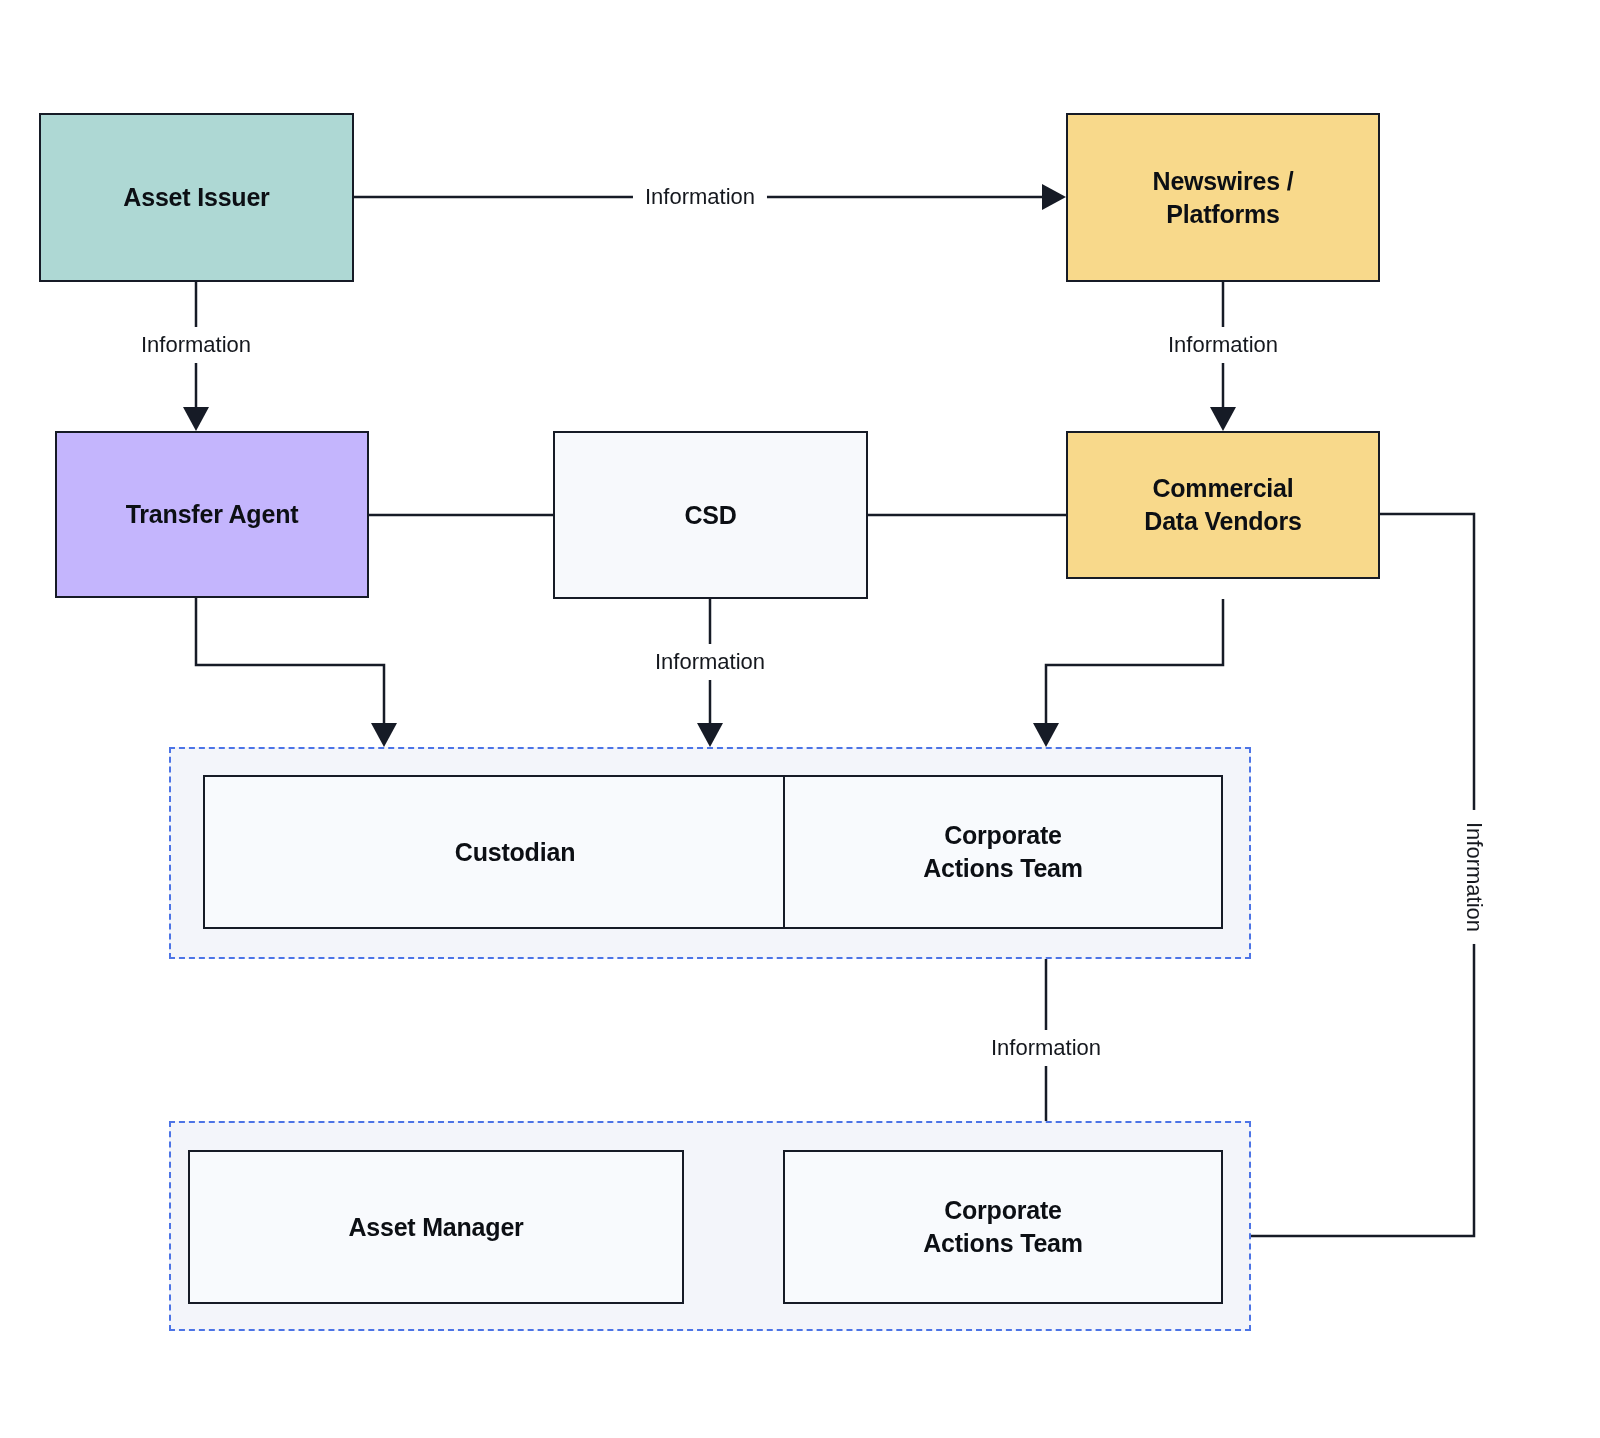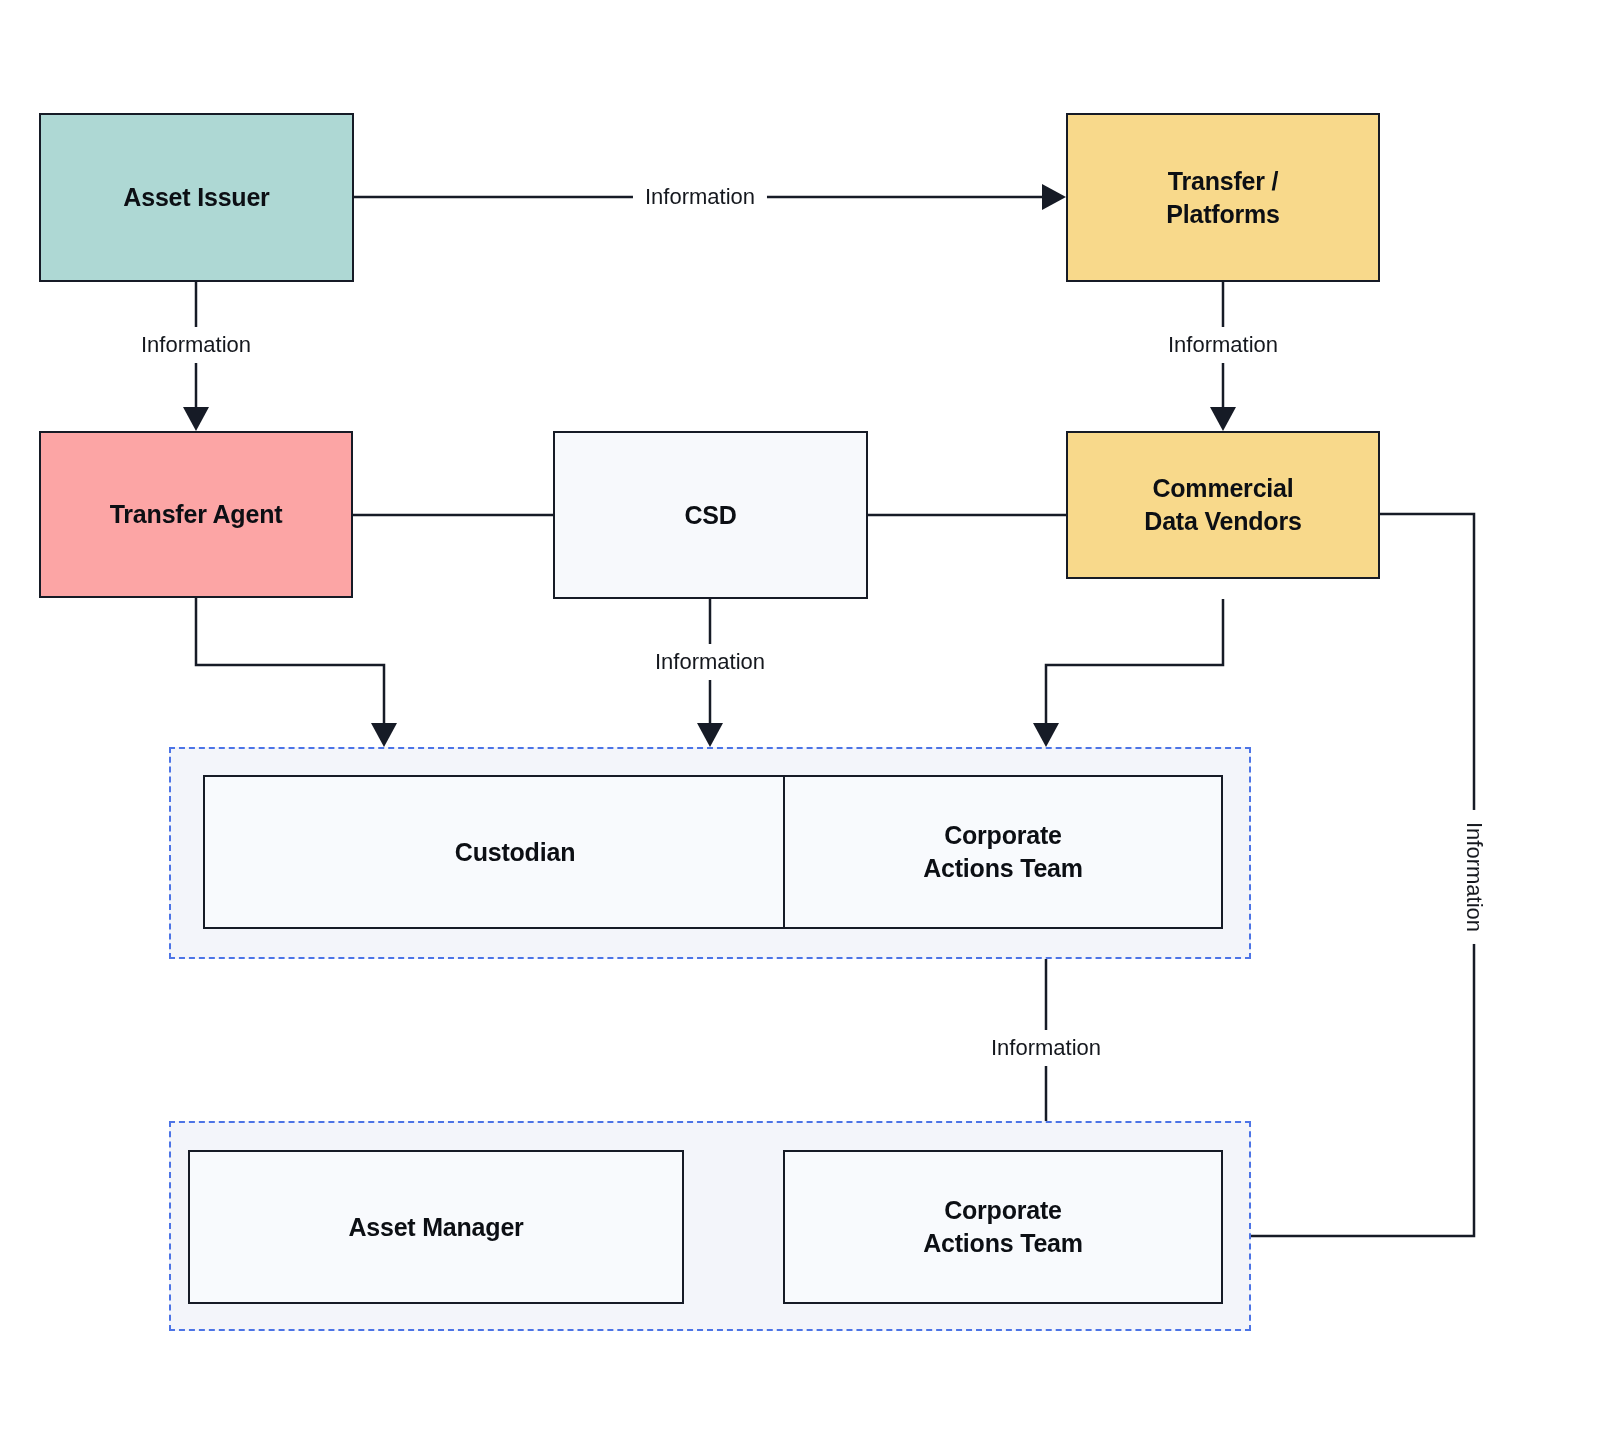--- a/index.html
+++ b/index.html
@@ -106,24 +106,24 @@
   </svg>
 
   <div class="group" id="g-sell-side"></div>
   <div class="group" id="g-buy-side"></div>
 
   <div class="node" id="n-asset-issuer" style="background: rgb(174, 216, 212); text-align: center;">
     <span class="lbl">Asset Issuer</span>
   </div>
 
   <div class="node" id="n-newswires" style="background: rgb(248, 217, 139);">
-    <span class="lbl">Transfer / Platforms</span>
+    <span class="lbl">Newswires / Platforms</span>
   </div>
 
-  <div class="node" id="n-transfer-agent" style="background: #fca5a5;">
+  <div class="node" id="n-transfer-agent" style="background: #c4b5fd; margin-left: 16px;">
     <span class="lbl">Transfer Agent</span>
   </div>
 
   <div class="node" id="n-csd" style="background: rgb(247, 249, 252);">
     <span class="lbl">CSD</span>
   </div>
 
   <div class="node" id="n-cdv" style="background: rgb(248, 217, 139);">
     <span class="lbl">Commercial Data Vendors</span>
   </div>

